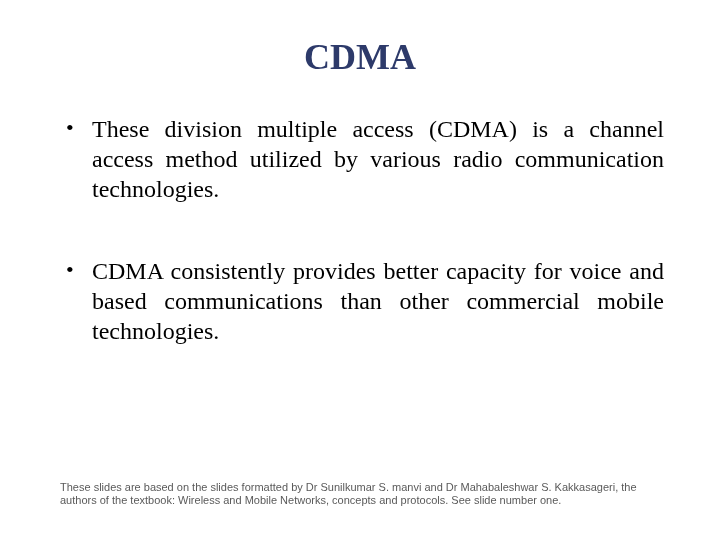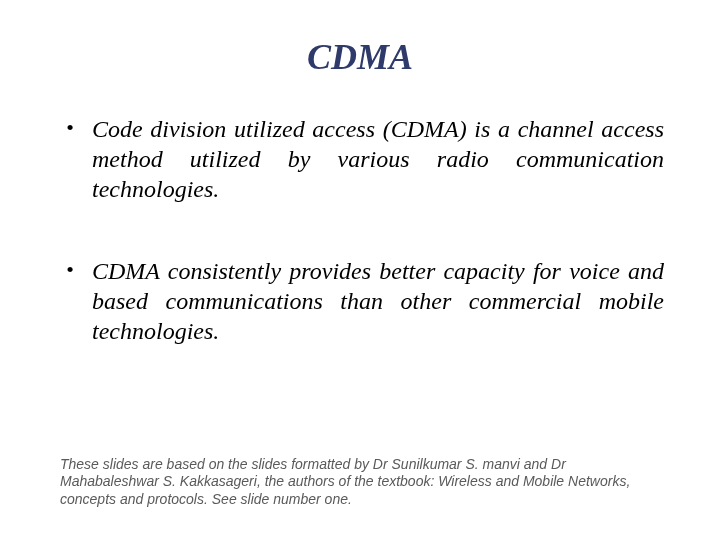--- a/index.html
+++ b/index.html
@@ -1,15 +1,15 @@
 <!DOCTYPE html>
 <html><head>
 <meta charset="utf-8">
 <style>
-  * { margin: 0; padding: 0; box-sizing: border-box; font-style: italic; }
+  * { margin: 0; padding: 0; box-sizing: border-box; }
   html, body { width: 720px; height: 540px; background: #ffffff; font-family: "Times New Roman", Times, serif; }
   .slide {
     width: 720px; height: 540px;
     position: relative;
     padding: 36px 48px 0 48px;
   }
   .title {
     text-align: center;
     font-size: 36px;
     color: #2d3a6a;
@@ -35,28 +35,28 @@
     top: 0;
     font-size: 22px;
     color: #000;
   }
   .footer {
     position: absolute;
     left: 60px;
     right: 60px;
     bottom: 32px;
     font-family: Arial, Helvetica, sans-serif;
-    font-size: 14px;
+    font-size: 11px;
     color: #5a5a5a;
     line-height: 1.25;
   }
 </style>
 </head>
 <body>
 
 <div class="slide">
   <h1 class="title">CDMA</h1>
   <ul class="bullets">
-    <li>Code division utilized access (CDMA) is a channel access method utilized by various radio communication technologies.</li>
+    <li>These division multiple access (CDMA) is a channel access method utilized by various radio communication technologies.</li>
     <li>CDMA consistently provides better capacity for voice and based communications than other commercial mobile technologies.</li>
   </ul>
   <div class="footer">These slides are based on the slides formatted by Dr Sunilkumar S. manvi and Dr Mahabaleshwar S. Kakkasageri, the authors of the textbook: Wireless and Mobile Networks, concepts and protocols. See slide number one.</div>
 </div>
 
 </body></html>

